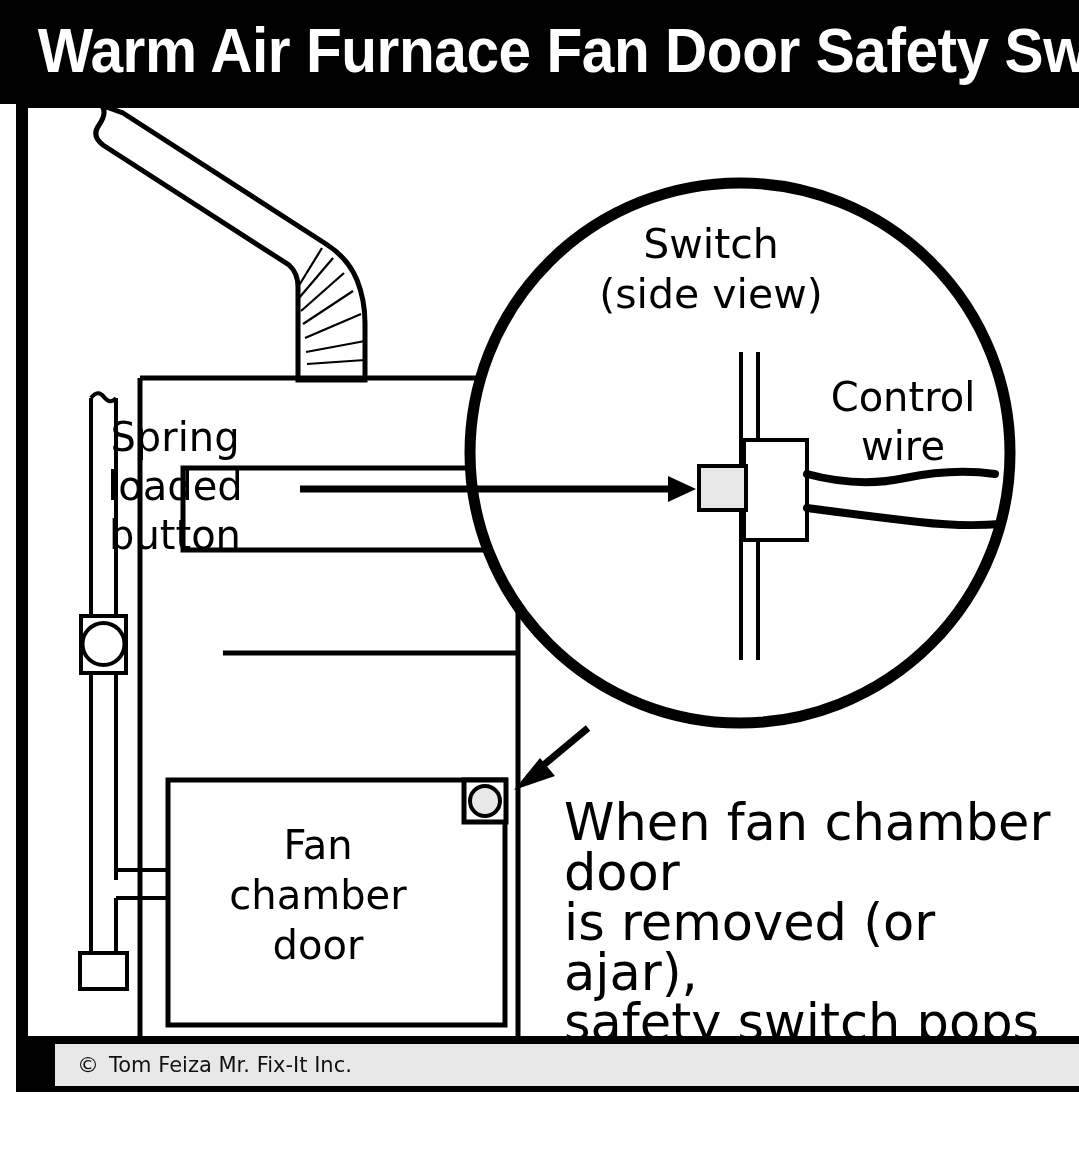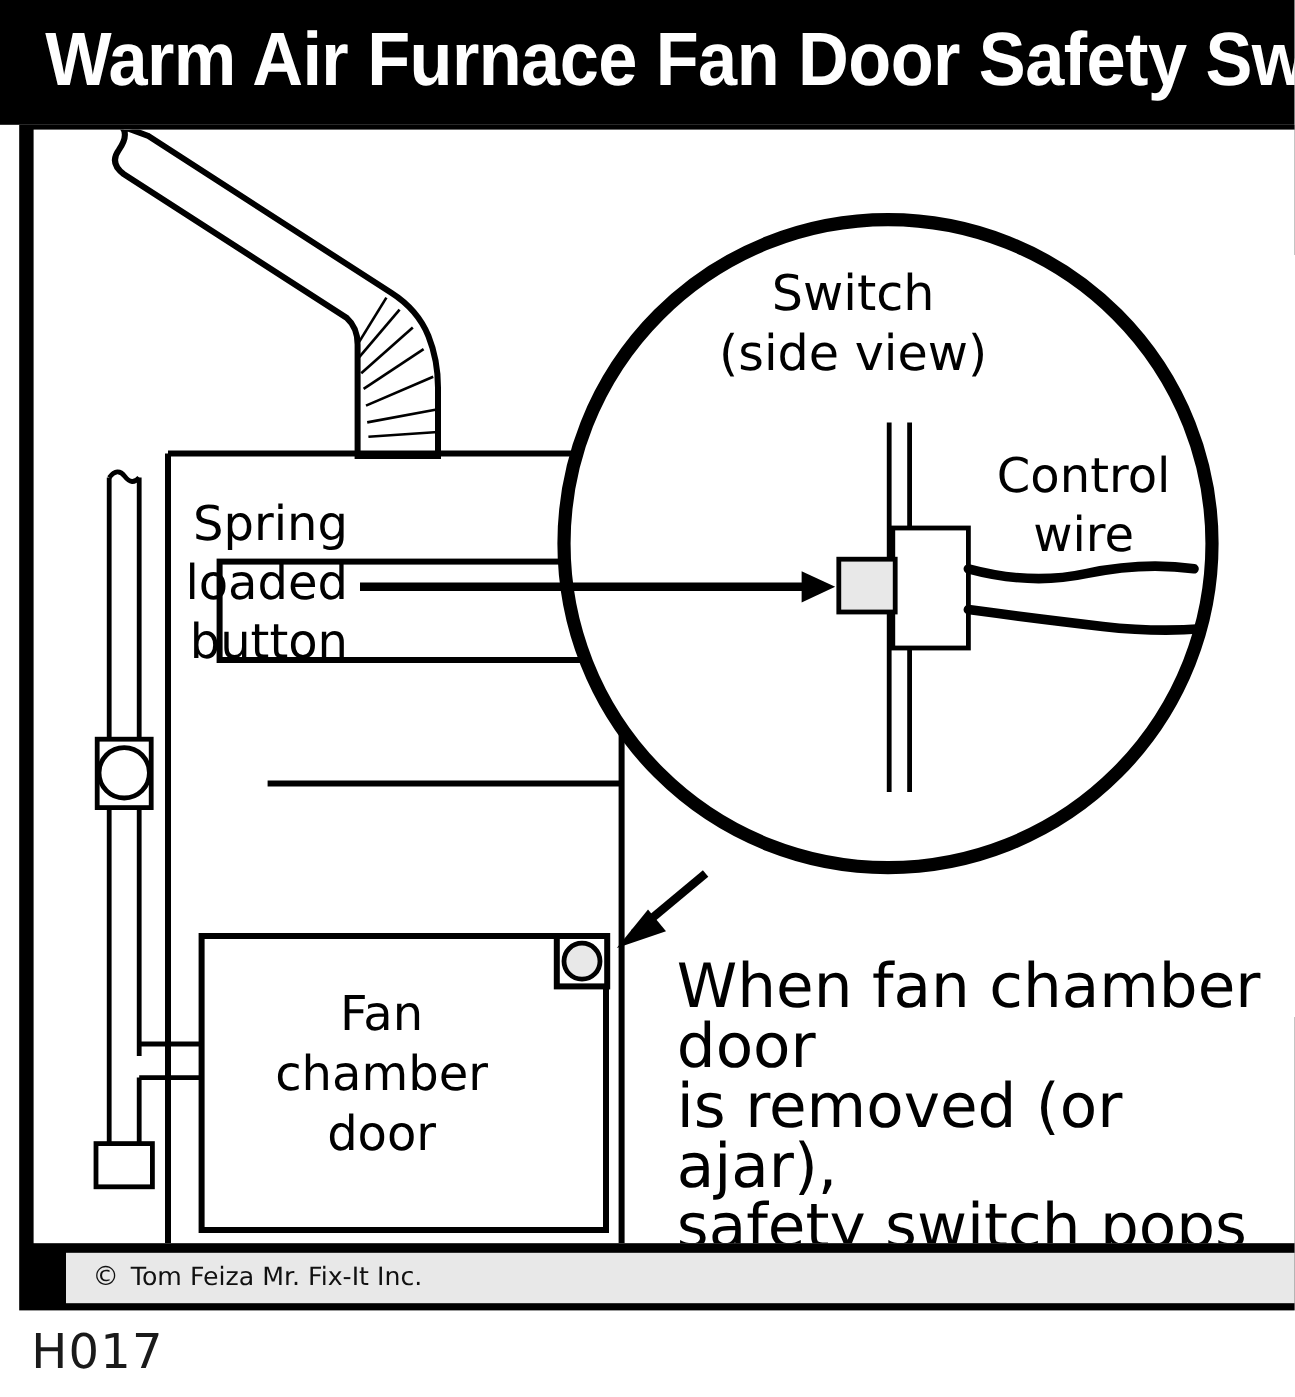--- a/index.html
+++ b/index.html
@@ -128,21 +128,21 @@
     top: 111px;
     width: 300px;
     text-align: center;
     font-size: 41px;
     line-height: 50px;
   }
   #label-spring {
     left: 32px;
     top: 305px;
     width: 230px;
-    text-align: right;
+    text-align: center;
     font-size: 40px;
     line-height: 49px;
   }
   #label-control {
     left: 760px;
     top: 265px;
     width: 230px;
     text-align: center;
     font-size: 40px;
     line-height: 49px;
@@ -290,15 +290,14 @@
     </div>
 
     <div id="footer-band">
       <div id="copyright-text">
         <span id="copyright-symbol">©</span><span>Tom Feiza Mr. Fix-It Inc.</span>
       </div>
     </div>
 
   </div>
 
-  <div id="code-label">H017</div>
 
 </div>
 
 </body></html>

